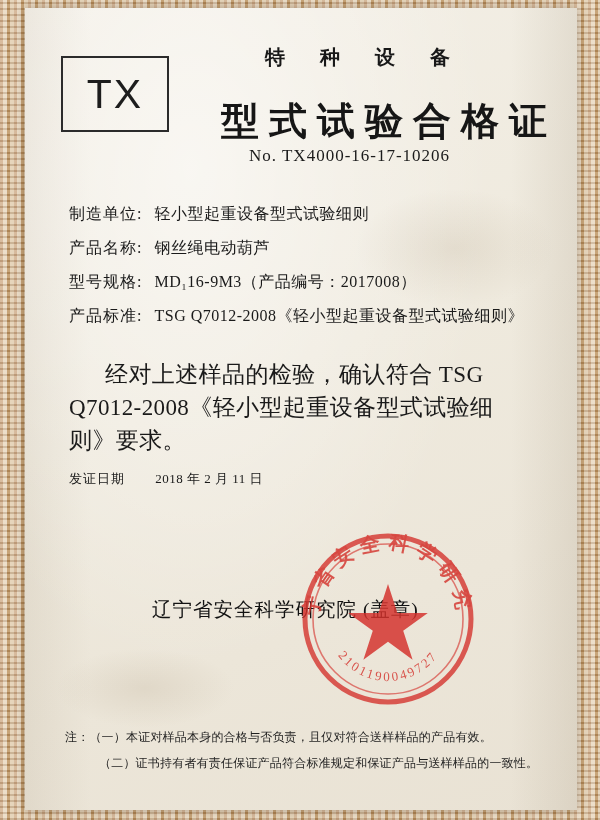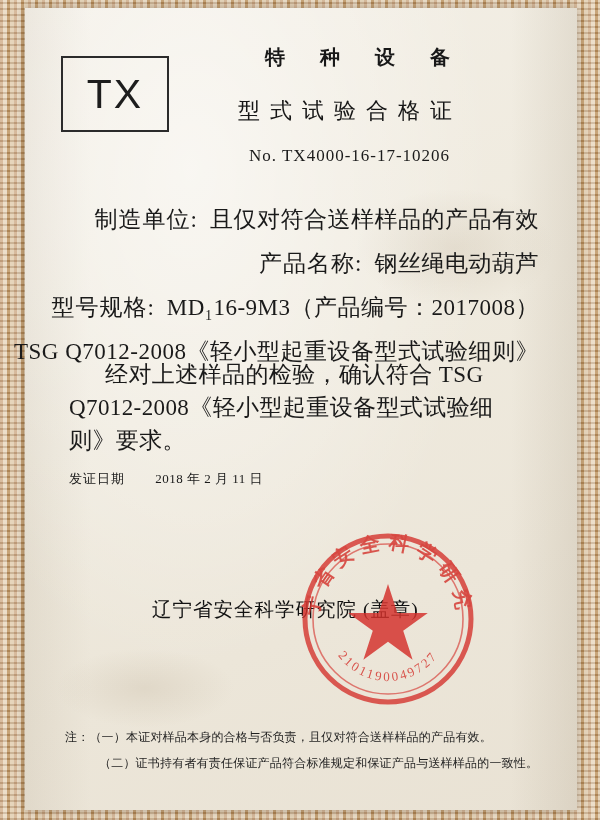--- a/index.html
+++ b/index.html
@@ -77,26 +77,26 @@
     left: 240px;
     top: 36px;
     font-size: 20px;
     letter-spacing: 14px;
     color: #181818;
     font-weight: 700;
     font-family: "DejaVu Serif", serif;
   }
   .title-2 {
     position: absolute;
-    left: 213px;
+    left: 196px;
     top: 88px;
-    font-size: 22px;
+    font-size: 38px;
     letter-spacing: 10px;
     color: #161616;
-    font-weight: 400;
+    font-weight: 700;
     font-family: "DejaVu Serif", serif;
   }
   .cert-no {
     position: absolute;
     left: 196px;
     top: 138px;
     font-size: 17px;
     letter-spacing: 1px;
     color: #1b1b1b;
     font-family: "Liberation Serif", serif;
@@ -107,24 +107,23 @@
   .fields {
     position: absolute;
     left: 44px;
     top: 196px;
     width: 470px;
   }
   .field-row {
     display: flex;
     align-items: baseline;
     margin-bottom: 13px;
-    font-size: 23px;
+    font-size: 16px;
     color: #1a1a1a;
     letter-spacing: 0.5px;
-    justify-content: flex-end;
   }
   .field-label {
     white-space: nowrap;
     letter-spacing: 1px;
   }
   .field-value {
     margin-left: 12px;
     white-space: nowrap;
   }
 
@@ -213,21 +212,21 @@
       <span>TX</span>
     </div>
 
     <div class="title-1">特 种 设 备</div>
     <div class="title-2">型式试验合格证</div>
     <div class="cert-no">No. TX4000-16-17-10206</div>
 
     <div class="fields">
       <div class="field-row">
         <span class="field-label">制造单位:</span>
-        <span class="field-value">且仅对符合送样样品的产品有效</span>
+        <span class="field-value">轻小型起重设备型式试验细则</span>
       </div>
       <div class="field-row">
         <span class="field-label">产品名称:</span>
         <span class="field-value">钢丝绳电动葫芦</span>
       </div>
       <div class="field-row">
         <span class="field-label">型号规格:</span>
         <span class="field-value">MD₁16-9M3（产品编号：2017008）</span>
       </div>
       <div class="field-row">

